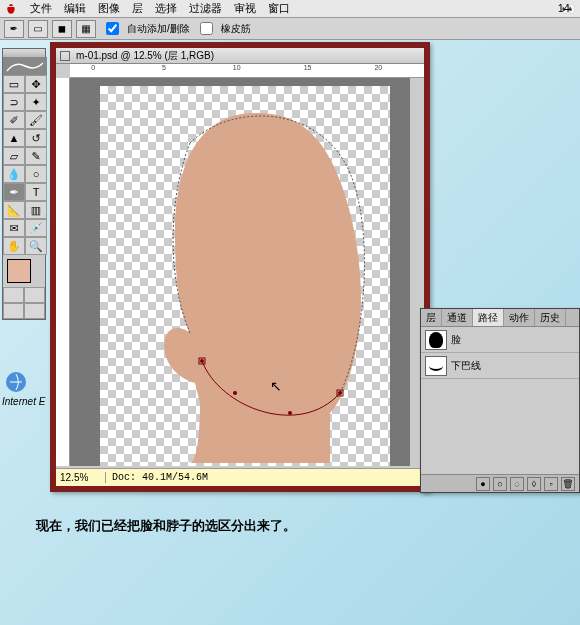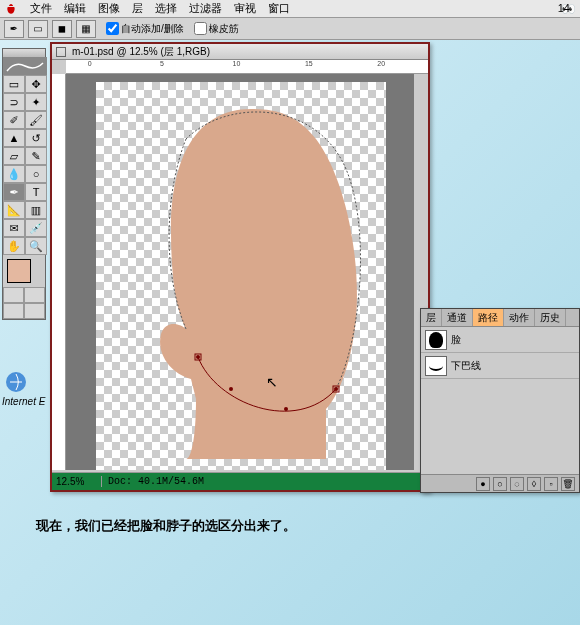--- a/index.html
+++ b/index.html
@@ -4,50 +4,50 @@
 <style>
 * { box-sizing: border-box; margin: 0; padding: 0; }
 body { font-family: "Microsoft YaHei", sans-serif; font-size: 11px; background: linear-gradient(135deg, #d8f0f8 0%, #a8d8e8 100%); width: 580px; height: 625px; overflow: hidden; position: relative; }
 .menubar { height: 18px; background: #e8e8e8; border-bottom: 1px solid #999; display: flex; align-items: center; padding: 0 4px; gap: 12px; }
 .apple-icon { width: 14px; height: 14px; }
 .menu-item { font-size: 11px; cursor: pointer; }
 .menubar-right { margin-left: auto; display: flex; align-items: center; gap: 6px; }
 .eyes-icon { font-size: 12px; }
 .toolbar { height: 22px; background: #d4d4d4; border-bottom: 1px solid #999; display: flex; align-items: center; padding: 0 4px; gap: 4px; }
 .tool-btn { width: 20px; height: 18px; background: #e0e0e0; border: 1px solid #888; display: flex; align-items: center; justify-content: center; font-size: 10px; }
-.checkbox-wrap { display: flex; align-items: center; gap: 2px; margin-left: 6px; font-size: 10px; }
+.checkbox-wrap { display: flex; align-items: center; gap: 8px; margin-left: 6px; font-size: 10px; }
 .toolbox { position: absolute; left: 2px; top: 48px; width: 44px; background: #ccc; border: 1px solid #666; }
 .toolbox-header { height: 8px; background: linear-gradient(#ddd,#bbb); }
 .toolbox-logo { width: 44px; height: 18px; background: #888; display: flex; align-items: center; justify-content: center; }
 .tools-grid { display: grid; grid-template-columns: 1fr 1fr; }
 .tool { width: 22px; height: 18px; background: #d8d8d8; border: 1px solid #999; display: flex; align-items: center; justify-content: center; font-size: 11px; }
 .tool.selected { background: #888; color: #fff; }
 .swatch-area { padding: 4px; background: #ccc; }
 .fg-swatch { width: 24px; height: 24px; background: #e4b8a0; border: 1px solid #000; }
 .mode-row { display: flex; }
 .mode-btn { width: 22px; height: 16px; background: #d8d8d8; border: 1px solid #999; }
-.doc-window { position: absolute; left: 50px; top: 42px; width: 380px; height: 450px; background: #ccc; border: 2px solid #7f1d1d; box-shadow: 2px 2px 4px rgba(0,0,0,0.3); }
+.doc-window { position: absolute; left: 50px; top: 42px; width: 380px; height: 450px; background: #ccc; border: 6px solid #7f1d1d; box-shadow: 2px 2px 4px rgba(0,0,0,0.3); }
 .doc-titlebar { height: 16px; background: linear-gradient(#e8e8e8,#ccc); display: flex; align-items: center; padding: 0 4px; font-size: 10px; border-bottom: 1px solid #888; }
 .close-box { width: 10px; height: 10px; border: 1px solid #666; margin-right: 6px; }
 .ruler-h { height: 14px; background: #fff; border-bottom: 1px solid #999; margin-left: 14px; position: relative; font-size: 8px; }
 .ruler-v { width: 14px; background: #fff; border-right: 1px solid #999; position: absolute; left: 0; top: 30px; bottom: 20px; }
 .ruler-tick { position: absolute; font-size: 7px; color: #444; }
 .canvas-area { position: absolute; left: 14px; top: 30px; right: 14px; bottom: 20px; background: #777; overflow: hidden; }
 .checker { position: absolute; left: 30px; top: 8px; width: 290px; height: 390px;
   background-image: linear-gradient(45deg,#ccc 25%,transparent 25%),linear-gradient(-45deg,#ccc 25%,transparent 25%),linear-gradient(45deg,transparent 75%,#ccc 75%),linear-gradient(-45deg,transparent 75%,#ccc 75%);
   background-size: 16px 16px; background-position: 0 0,0 8px,8px -8px,-8px 0; background-color: #fff; }
 .head-shape { position: absolute; left: 70px; top: 25px; width: 230px; height: 360px; }
-.status-bar { position: absolute; bottom: 0; left: 0; right: 0; height: 18px; background: #15803d; border-top: 1px solid #999; display: flex; align-items: center; font-size: 10px; }
+.status-bar { position: absolute; bottom: 0; left: 0; right: 0; height: 18px; background: #fef9c3; border-top: 1px solid #999; display: flex; align-items: center; font-size: 10px; }
 .zoom-box { width: 50px; border-right: 1px solid #999; padding: 0 4px; }
 .doc-info { padding: 0 6px; font-family: Liberation Mono, monospace; }
 .scroll-v { position: absolute; right: 0; top: 30px; bottom: 20px; width: 14px; background: #ccc; }
 .paths-panel { position: absolute; right: 0; top: 308px; width: 160px; height: 185px; background: #ccc; border: 1px solid #444; box-shadow: 2px 2px 4px rgba(0,0,0,0.3); }
 .panel-tabs { height: 18px; background: #bbb; display: flex; border-bottom: 1px solid #888; font-size: 10px; }
 .panel-tab { padding: 2px 5px; border-right: 1px solid #999; }
-.panel-tab.active { background: #fdba74; }
+.panel-tab.active { background: #e5e5e5; }
 .path-item { height: 26px; display: flex; align-items: center; padding: 2px 4px; gap: 4px; border-bottom: 1px solid #aaa; font-size: 10px; }
 .path-item.selected { background: #ccccee; outline: 2px solid red; outline-offset: -1px; }
 .path-thumb { width: 22px; height: 20px; background: #fff; border: 1px solid #666; display: flex; align-items: center; justify-content: center; }
 .path-thumb-shape { width: 14px; height: 16px; background: #000; border-radius: 50% 50% 40% 40%; }
 .panel-bottom { position: absolute; bottom: 0; left: 0; right: 0; height: 18px; background: #bbb; border-top: 1px solid #888; display: flex; align-items: center; justify-content: flex-end; gap: 3px; padding: 0 4px; }
 .panel-icon { width: 14px; height: 14px; border: 1px solid #777; font-size: 9px; display: flex; align-items: center; justify-content: center; }
 .internet-label { position: absolute; left: 2px; top: 396px; font-size: 10px; font-style: italic; }
 .ie-icon { position: absolute; left: 4px; top: 370px; width: 24px; height: 24px; }
 .caption { position: absolute; left: 36px; top: 516px; right: 40px; font-size: 13px; font-weight: bold; line-height: 1.6; color: #000; }
 .cursor-arrow { position: absolute; left: 200px; top: 300px; font-size: 14px; pointer-events: none; }

